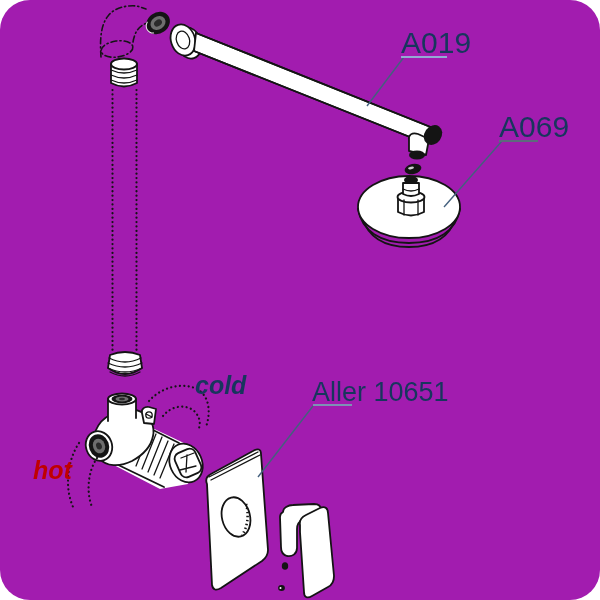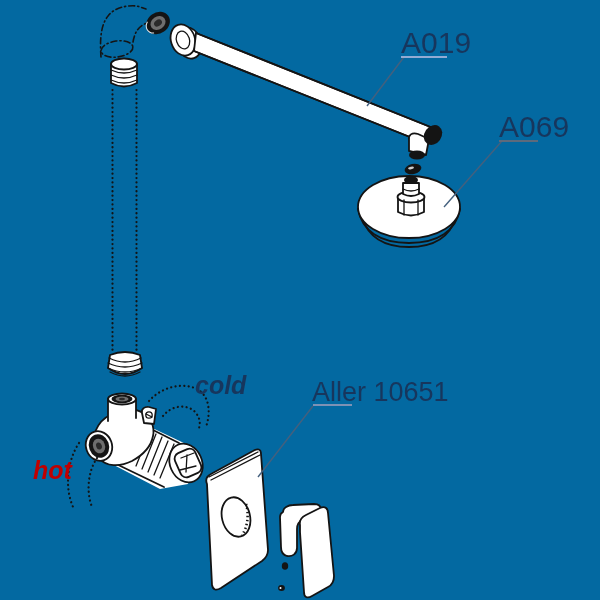--- a/index.html
+++ b/index.html
@@ -1,16 +1,16 @@
 <!DOCTYPE html>
 <html><head>
 <meta charset="utf-8">
 <style>
   html,body{margin:0;padding:0;background:#fff;}
-  .canvas{width:600px;height:600px;background:#0369a1;position:relative;overflow:hidden;}
+  .canvas{width:600px;height:600px;background:#a21caf;position:relative;overflow:hidden;border-radius:30px;}
   svg{display:block;}
   .ink{stroke:#141414;fill:none;stroke-width:1.8;stroke-linecap:round;stroke-linejoin:round;}
   .thin{stroke-width:1.3;}
   .wfill{fill:#ffffff;}
   .blackfill{fill:#141414;stroke:none;}
   .grayfill{fill:#6e6e6e;stroke:none;}
   .darkfill{fill:#2a2a2a;stroke:none;}
   .dashdot{stroke-dasharray:6 3 1.2 3;stroke-width:1.6;}
   .dots{stroke:#141414;fill:none;stroke-width:2.2;stroke-linecap:round;stroke-dasharray:0.1 4.3;}
   .hatch{stroke:#141414;fill:none;stroke-width:2.6;stroke-dasharray:1.4 2.6;}

